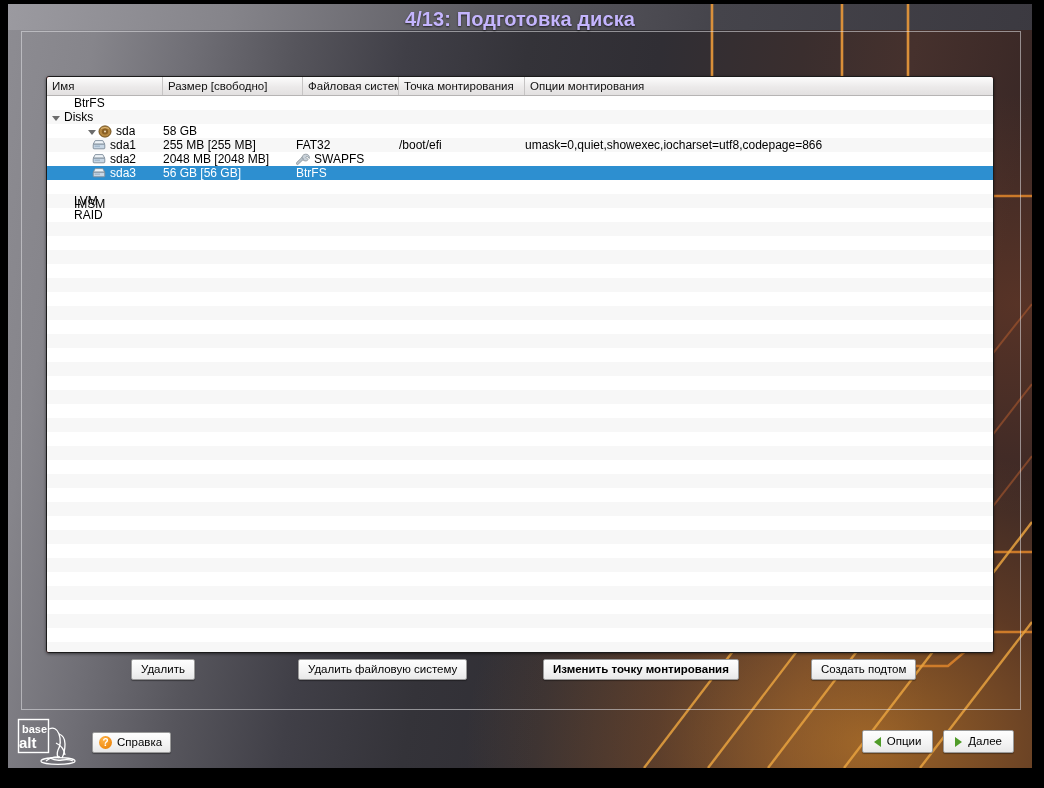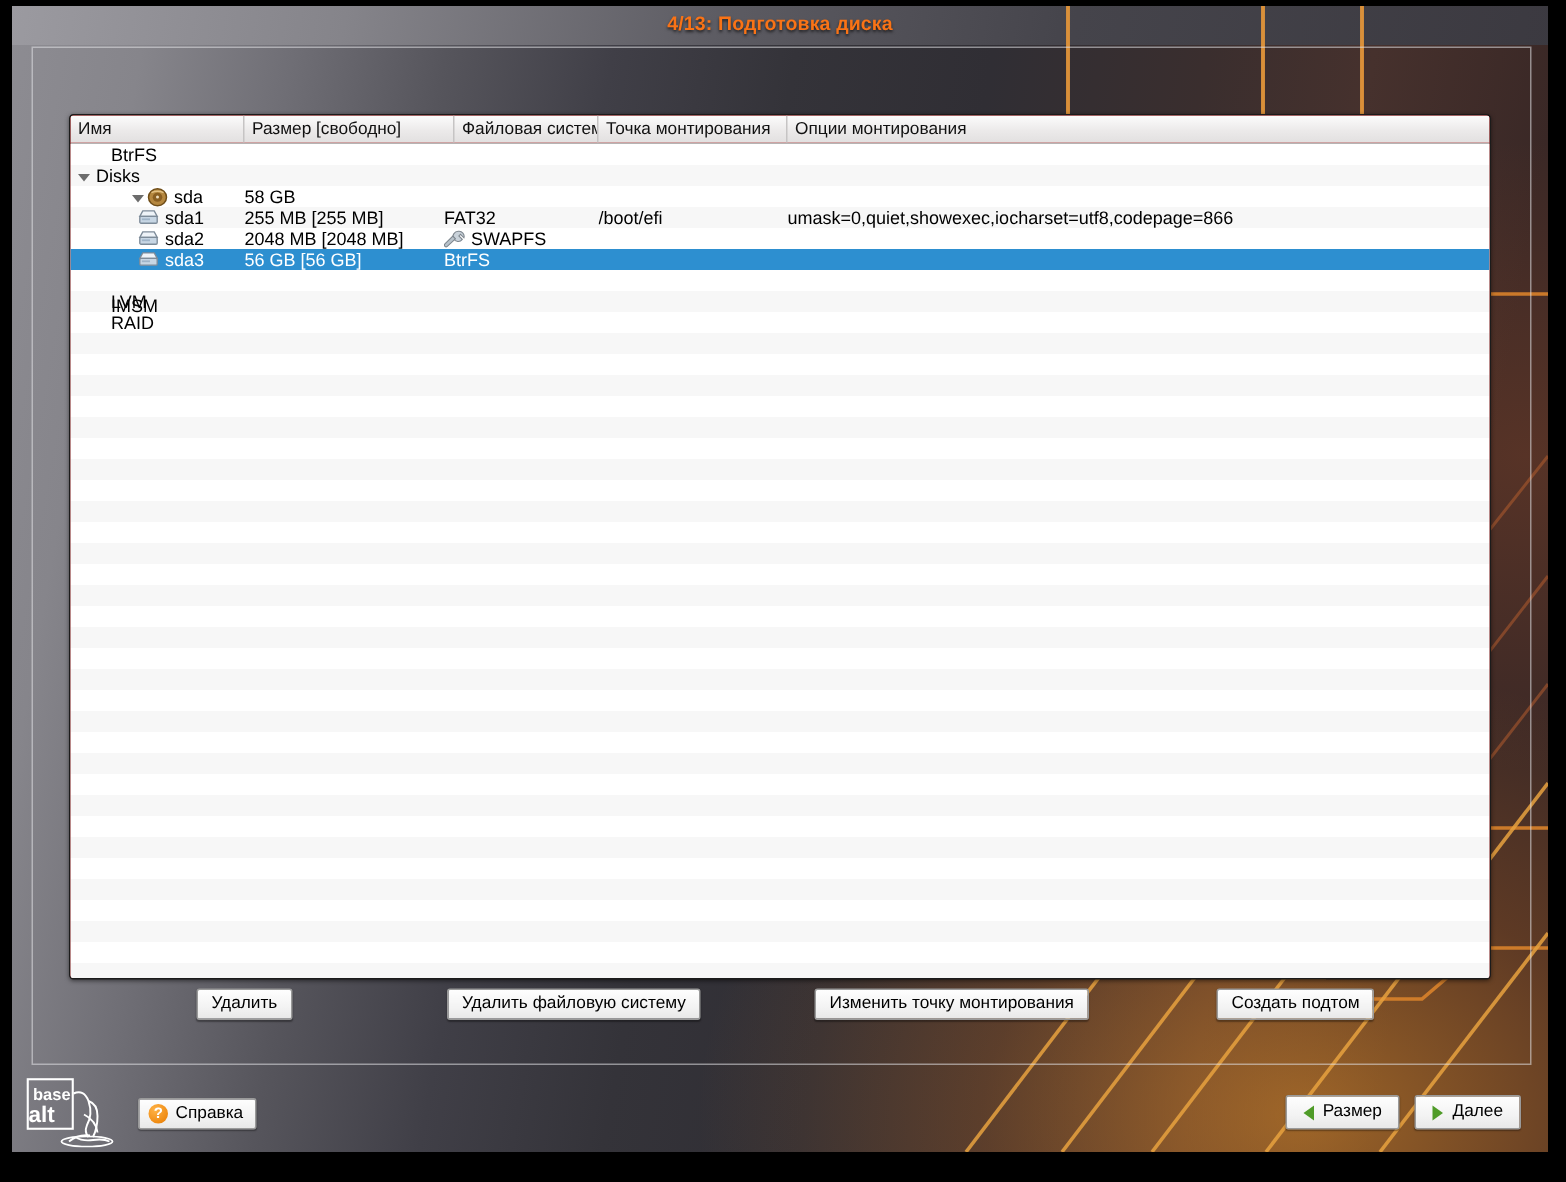--- a/index.html
+++ b/index.html
@@ -63,22 +63,22 @@
     position: absolute;
     left: 13px; top: 27px; width: 1000px; height: 679px;
     border: 1px solid rgba(225,225,230,0.55);
     pointer-events: none;
   }
 
   
   #title {
     position: absolute; left: 0; top: 4px; width: 1024px;
     text-align: center;
-    color: #f97316;
-    font-size: 13px;
+    color: #c4b5fd;
+    font-size: 20px;
     font-weight: bold;
     text-shadow: 0 1px 2px rgba(0,0,0,0.65);
     letter-spacing: .1px;
   }
 
   
   #tree-panel {
     position: absolute;
     left: 38px; top: 72px;
     width: 948px; height: 577px;
@@ -171,21 +171,21 @@
     cursor: pointer;
     box-shadow: 0 1px 1px rgba(0,0,0,0.35);
   }
   #action-bar {
     position: absolute;
     left: 38px; top: 655px; width: 948px; height: 24px;
   }
   #action-bar .btn { position: absolute; top: 0; }
   #btn-delete          { left: 85px; }
   #btn-delete-fs       { left: 252px; }
-  #btn-change-mount    { left: 497px; }
+  #btn-change-mount    { left: 497px; font-weight: bold; }
   #btn-create-subvol   { left: 765px; }
 
   
   #footer { position: absolute; left: 0; top: 706px; width: 1024px; height: 58px; }
 
   #logo {
     position: absolute; left: 8px; top: 7px;
     width: 72px; height: 48px;
   }
   #help-button {
@@ -420,21 +420,21 @@
       </svg>
 
       <button class="btn" id="help-button">
         <span class="qmark">?</span>
         <span>Справка</span>
       </button>
 
       <div id="nav">
         <button class="btn">
           <span class="tri-left"></span>
-          <span>Размер</span>
+          <span>Опции</span>
         </button>
         <button class="btn">
           <span class="tri-right"></span>
           <span>Далее</span>
         </button>
       </div>
     </div>
 
   </div>
 </div>

